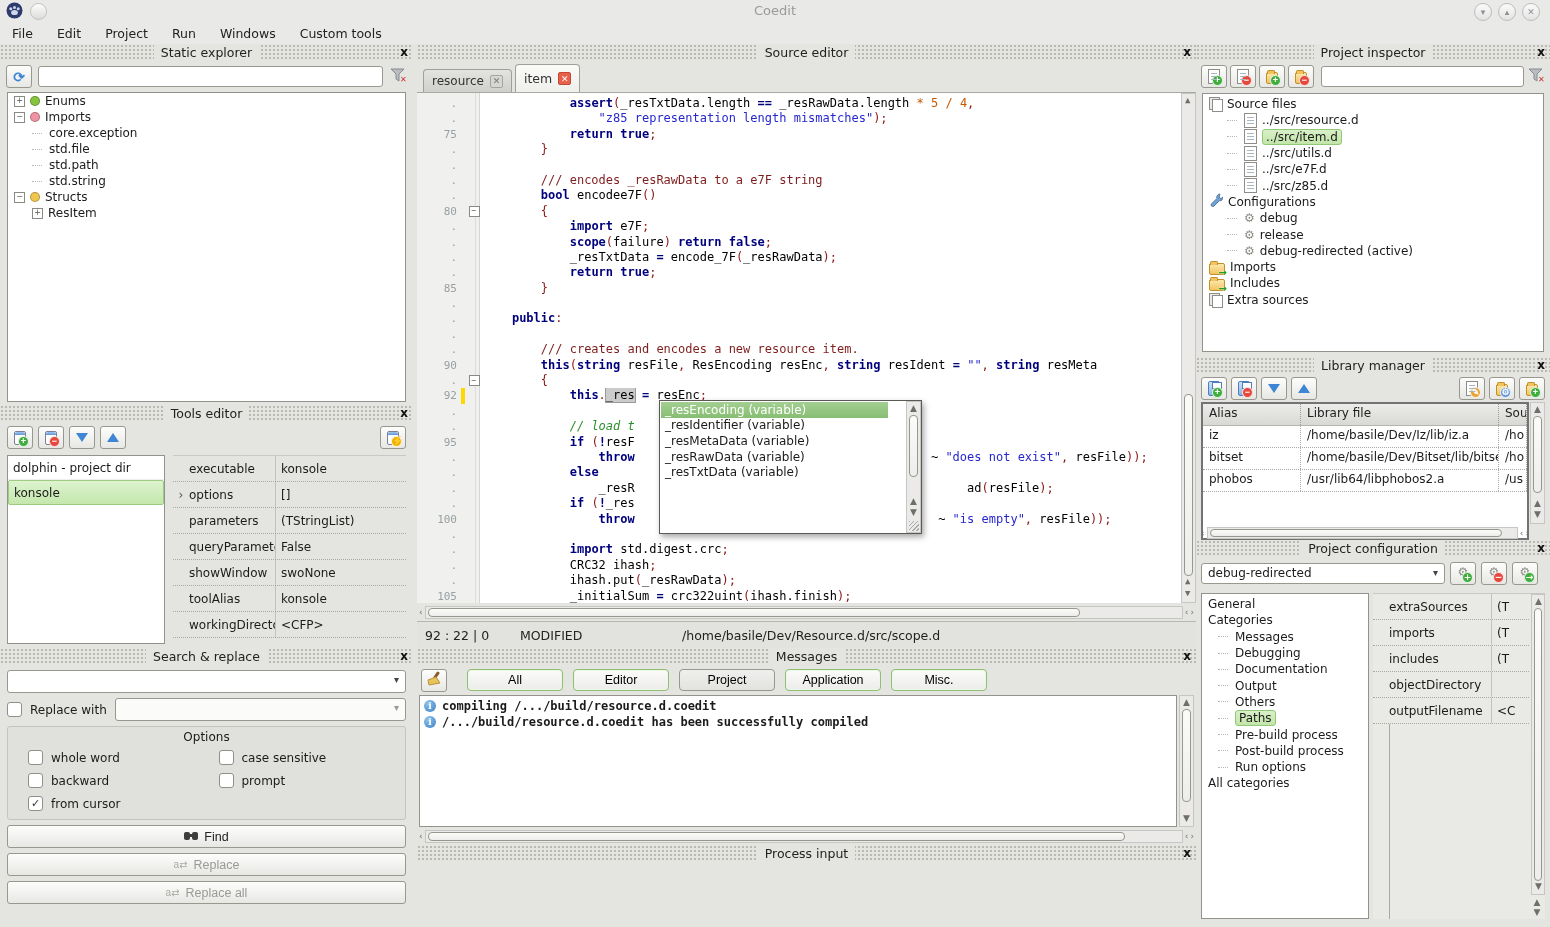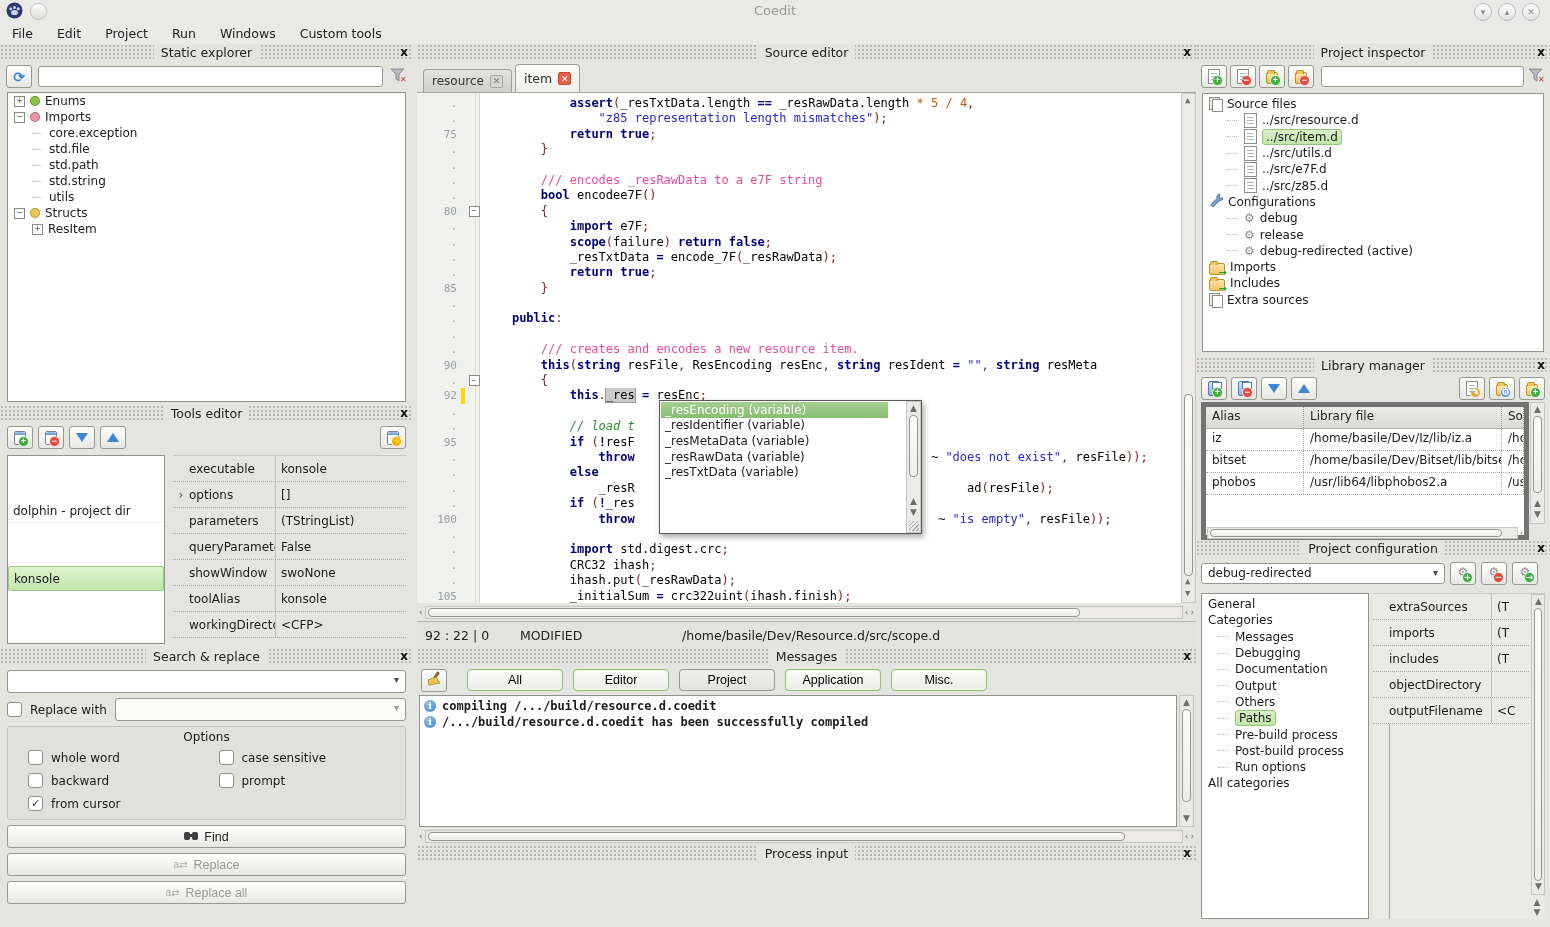--- a/index.html
+++ b/index.html
@@ -68,21 +68,21 @@
   #p-static{left:0;top:44px;width:413px;height:361px;}
   #p-tools{left:0;top:405px;width:413px;height:243px;}
   #p-search{left:0;top:648px;width:413px;height:279px;}
   .se-toolbar{padding:4px 6px;gap:6px;}
   #se-tree{flex:1;margin:0 7px 3px 7px;overflow:hidden;}
   .trow{height:16px;display:flex;align-items:center;gap:5px;}
   .trow .lbl{white-space:nowrap;}
   
   #tools-body{flex:1;display:flex;margin:2px 7px 4px 7px;gap:8px;min-height:0;}
   #tools-list{width:158px;overflow:hidden;}
-  #tools-list .item{height:23px;display:flex;align-items:center;padding:0 5px;border-bottom:1px solid #eee;margin-top:43px;}
+  #tools-list .item{height:23px;display:flex;align-items:center;padding:0 5px;border-bottom:1px solid #eee;}
   #tools-list .item.sel{background:linear-gradient(#ddf3cf,#c4e7ac);border:1px solid #9ccc83;border-radius:2px;}
   #tools-props{flex:1;position:relative;border-top:1px solid #c8c8c4;}
   .prow{display:flex;height:25px;align-items:center;border-bottom:1px dotted #a9a9a2;}
   .prow .mk{width:16px;text-align:center;color:#555;}
   .prow .nm{width:86px;overflow:hidden;white-space:nowrap;border-right:1px solid #c2c2bc;align-self:stretch;display:flex;align-items:center;}
   .prow .vl{flex:1;padding-left:5px;overflow:hidden;white-space:nowrap;}
   
   #p-search .pbody{flex:1;display:flex;flex-direction:column;padding:5px 7px;gap:5px;}
   .sr-row{display:flex;align-items:center;gap:8px;}
   #sr-options{background:#e0e0dc;border:1px solid #c4c4bf;border-radius:3px;padding:3px 8px 8px 8px;}
@@ -102,21 +102,21 @@
   #editor{flex:1;position:relative;background:#fff;overflow:hidden;font-family:"DejaVu Sans Mono",monospace;font-size:12px;}
   #gutterbg{position:absolute;left:0;top:0;bottom:0;width:62px;background:#f0f0ee;border-right:1px solid #d5d5d1;}
   #gutterbg::after{content:"";position:absolute;right:3px;top:0;bottom:0;border-right:1px solid #dcdcd8;}
   #lines{position:absolute;left:0;top:3px;right:16px;}
   .cl{display:flex;height:15.4px;line-height:15.4px;white-space:pre;}
   .cl .g{width:40px;flex:0 0 40px;text-align:right;padding-right:4px;color:#98a0a4;font-size:11px;}
   .cl .cbar{width:4px;flex:0 0 4px;} .cl.caret .cbar{background:#ffd800;}
   .cl .fold{width:18px;flex:0 0 18px;display:flex;align-items:center;justify-content:center;}
   .cl .code{flex:1;overflow:hidden;}
   .tk-t{color:#000}.tk-k{color:#00007e;font-weight:bold}.tk-o{color:#00007e;font-weight:bold}
-  .tk-s{color:#2727d0}.tk-n{color:#c85a00}.tk-c{color:#ec4899}.tk-lc{color:#2a8f2a;font-style:italic}
+  .tk-s{color:#2727d0}.tk-n{color:#c85a00}.tk-c{color:#7f1d1d}.tk-lc{color:#2a8f2a;font-style:italic}
   .tk-y{color:#8c1616}.tk-sel{color:#000;background:#cbcbcb;outline:1px solid #9a9a9a;}
   #editor .vsb{right:0;top:0;bottom:0;}
   
   #popup{position:absolute;left:242px;top:307px;width:261px;height:132px;background:#fff;border:1px solid #5a5a55;
          box-shadow:2px 3px 6px rgba(0,0,0,.35);font-family:"DejaVu Sans",sans-serif;font-size:12px;z-index:5;}
   #popup-list{position:absolute;left:1px;top:1px;right:33px;}
   .crow{height:15.6px;display:flex;align-items:center;padding-left:4px;white-space:nowrap;color:#1b1b1b;}
   .crow.sel{background:linear-gradient(#a3cf92,#87bd72);color:#fff;}
   #popup .vsb{right:0;top:0;bottom:0;width:15px;}
   .grip{position:absolute;right:1px;bottom:1px;width:10px;height:10px;
@@ -150,21 +150,21 @@
   
   #p-inspector{left:1196px;top:44px;width:354px;height:313px;}
   #pi-toolbar{flex:0 0 30px;display:flex;align-items:center;gap:3px;padding:0 5px;}
   #pi-tree{flex:1;margin:2px 6px 5px 6px;overflow:hidden;padding:2px;}
   #pi-tree .trow{height:16.3px;}
   .pill{background:linear-gradient(#d9efc8,#c2e5a9);border:1px solid #91c878;border-radius:3px;padding:0 3px;}
   
   #p-lib{left:1196px;top:357px;width:354px;height:183px;}
   #lib-toolbar{flex:0 0 28px;display:flex;align-items:center;gap:4px;padding:0 5px;}
   #lib-wrap{flex:1;position:relative;margin:0 5px;min-height:0;}
-  #lib-table{position:absolute;left:0;top:0;right:16px;bottom:0;background:#fff;border:5px solid #737373;overflow:hidden;}
+  #lib-table{position:absolute;left:0;top:0;right:16px;bottom:0;background:#fff;border:2px solid #737373;overflow:hidden;}
   .lhead{display:flex;height:21px;background:linear-gradient(#ececea,#d8d8d4);border-bottom:1px solid #b5b5b0;}
   .lhead div{padding:2px 6px;border-right:1px dotted #9a9a94;box-sizing:border-box;overflow:hidden;white-space:nowrap;color:#222;}
   .lrow{display:flex;height:21px;border-bottom:1px dotted #a9a9a2;}
   .lrow div{padding:2px 6px;border-right:1px dotted #a9a9a2;box-sizing:border-box;overflow:hidden;white-space:nowrap;}
   .lc1{width:98px;flex:0 0 98px;} .lc2{width:198px;flex:0 0 198px;} .lc3{flex:1;}
   #lib-wrap .vsb{right:0;top:0;bottom:16px;}
   #lib-hsb{position:absolute;left:0;right:16px;bottom:0;height:14px;display:flex;align-items:center;gap:2px;}
   #lib-hsb .hsb{flex:1;height:12px;}
   
   #p-conf{left:1196px;top:540px;width:354px;height:387px;}
@@ -243,24 +243,20 @@
         <span class="subtick"></span>
         <span class="lbl">std.file</span>
       </div>
       <div class="trow" style="padding-left: 24px;">
         <span class="subtick"></span>
         <span class="lbl">std.path</span>
       </div>
       <div class="trow" style="padding-left: 24px;">
         <span class="subtick"></span>
         <span class="lbl">std.string</span>
-      </div>
-      <div class="trow" style="padding-left: 24px;">
-        <span class="subtick"></span>
-        <span class="lbl">utils</span>
       </div>
       <div class="trow" style="padding-left: 6px;">
         <span class="expbox">−</span>
         <span class="dot" style="background: rgb(240, 198, 79);"></span>
         <span class="lbl">Structs</span>
       </div>
       <div class="trow" style="padding-left: 24px;">
         <span class="expbox">+</span>
         <span class="lbl">ResItem</span>
       </div>

